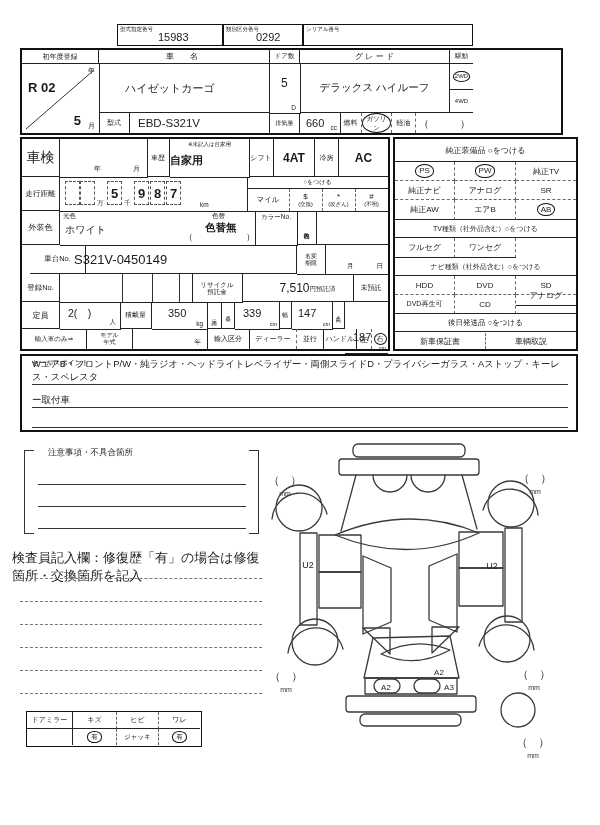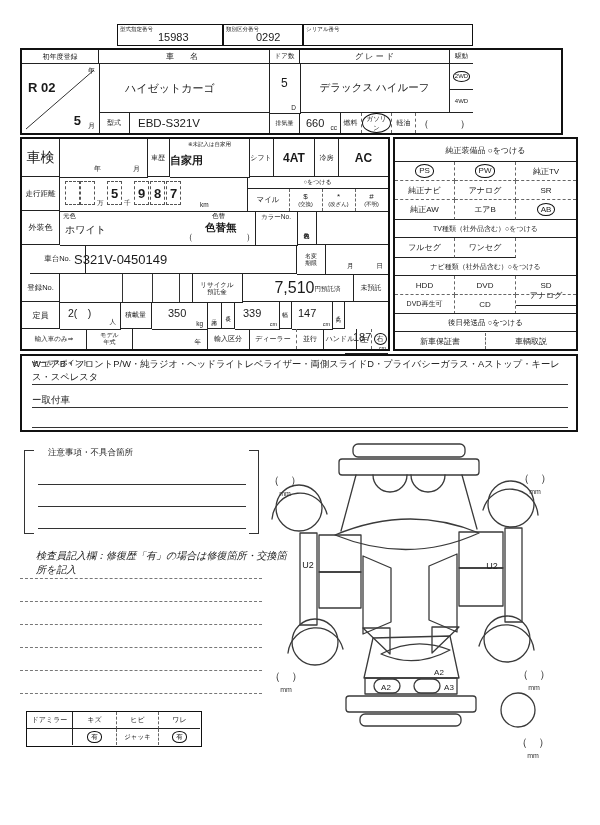--- a/index.html
+++ b/index.html
@@ -165,21 +165,21 @@
     <div class="abs br bb" style="left:38px;top:135px;width:132px;height:28px;">
       <span class="abs" style="left:62px;top:0;bottom:0;border-left:1px solid #333;"></span>
       <span class="abs" style="left:92px;top:0;bottom:0;border-left:1px solid #333;"></span>
       <span class="abs" style="left:119px;top:0;bottom:0;border-left:1px solid #333;"></span>
     </div>
     <div class="abs br bb col2" style="left:170px;top:135px;width:50px;height:28px;font-size:6.5px;">
       <span>リサイクル</span>
       <span>預託金</span>
     </div>
     <div class="c br bb" style="left:220px;top:135px;width:112px;height:28px;">
-      <span style="font-size:16px;margin-left:20px;">7,510</span>
+      <span style="font-size:12px;margin-left:20px;">7,510</span>
       <span style="font-size:6.5px;margin-top:4px;">円預託済</span>
     </div>
     <div class="c bb" style="left:332px;top:135px;width:34px;height:28px;font-size:7px;">未預託</div>
 
     <div class="c br bb" style="left:0;top:163px;width:38px;height:27px;font-size:8px;">定員</div>
     <div class="abs br bb" style="left:38px;top:163px;width:60px;height:27px;">
       <span class="abs" style="left:8px;top:5px;font-size:10.5px;">2(　)</span>
       <span class="abs sm" style="right:4px;bottom:2px;">人</span>
     </div>
     <div class="c br bb" style="left:98px;top:163px;width:32px;height:27px;font-size:7px;">積載量</div>
@@ -277,21 +277,21 @@
     <div class="abs" style="left:10px;top:55px;width:536px;height:16px;border-bottom:1px solid #333;"></div>
   </div>
 
   <span class="abs" style="left:48px;top:447px;font-size:8.5px;">注意事項・不具合箇所</span>
   <div class="abs" style="left:24px;top:450px;width:9px;height:82px;border-left:1.5px solid #333;border-top:1.5px solid #333;border-bottom:1.5px solid #333;"></div>
   <div class="abs" style="left:249px;top:450px;width:9px;height:82px;border-right:1.5px solid #333;border-top:1.5px solid #333;border-bottom:1.5px solid #333;"></div>
   <div class="uline" style="left:38px;top:484px;width:208px;"></div>
   <div class="uline" style="left:38px;top:506px;width:208px;"></div>
   <div class="uline" style="left:38px;top:528px;width:208px;"></div>
 
-  <div class="abs" style="left:36px;top:549px;width:252px;font-size:10px;font-style:italic;">検査員記入欄：修復歴「有」の場合は修復箇所・交換箇所を記入</div>
+  <div class="abs" style="left:12px;top:549px;width:252px;font-size:13px;">検査員記入欄：修復歴「有」の場合は修復箇所・交換箇所を記入</div>
   <div class="dline" style="left:20px;top:578px;width:242px;"></div>
   <div class="dline" style="left:20px;top:601px;width:242px;"></div>
   <div class="dline" style="left:20px;top:624px;width:242px;"></div>
   <div class="dline" style="left:20px;top:647px;width:242px;"></div>
   <div class="dline" style="left:20px;top:670px;width:242px;"></div>
   <div class="dline" style="left:20px;top:693px;width:242px;"></div>
 
   <div class="box" style="left:26px;top:711px;width:176px;height:36px;">
     <div class="c br bb" style="left:0;top:0;width:46px;height:17px;font-size:7px;">ドアミラー</div>
     <div class="c bb" style="left:46px;top:0;width:44px;height:17px;font-size:7px;border-right:1px dashed #666;">キズ</div>

